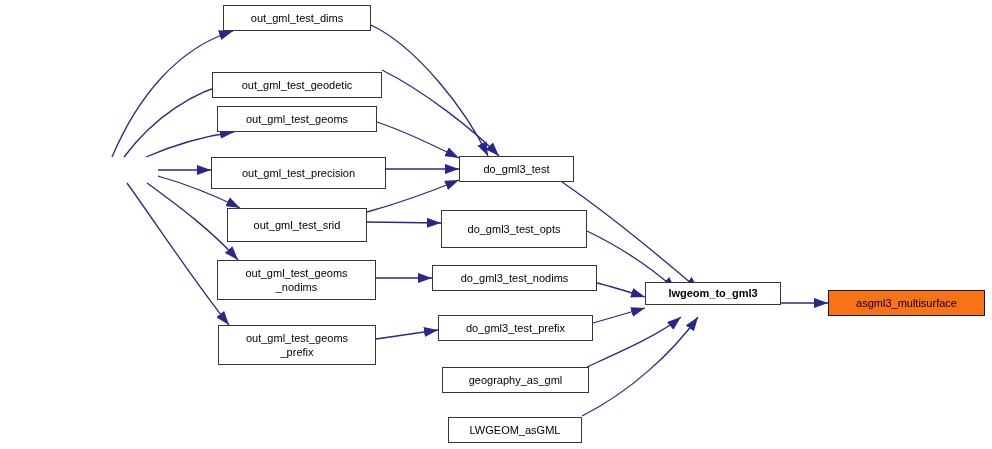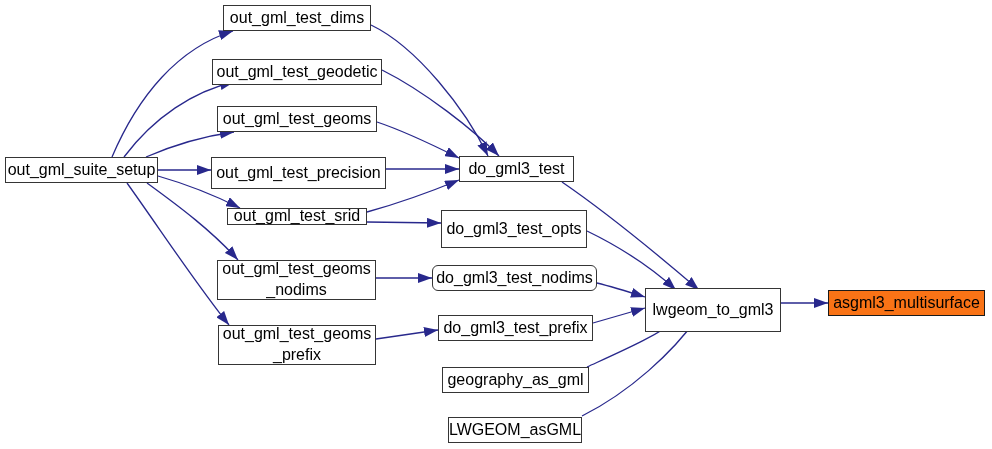--- a/index.html
+++ b/index.html
@@ -24,21 +24,21 @@
   }
   .node {
     position: absolute;
     box-sizing: border-box;
     background: #ffffff;
     border: 1px solid #353535;
     display: flex;
     align-items: center;
     justify-content: center;
     text-align: center;
-    font-size: 16px;
+    font-size: 11px;
     line-height: 1.3;
     color: #000000;
     white-space: pre-line;
     cursor: pointer;
   }
   .node.current {
     background: #f97316;
     border-color: #1a1a1a;
     cursor: default;
   }
@@ -73,32 +73,31 @@
       <path d="M 562,182 C 613,217 664,260 699,290" marker-end="url(#arrow)"></path>
       <path d="M 587,231 C 620,247 653,269 676,290" marker-end="url(#arrow)"></path>
       <path d="M 597,283 C 613,287 629,292 645,297" marker-end="url(#arrow)"></path>
       <path d="M 593,323 C 610,318 628,313 645,308" marker-end="url(#arrow)"></path>
       <path d="M 587,367 C 622,351 659,335 681,317" marker-end="url(#arrow)"></path>
       <path d="M 582,416 C 630,392 673,352 698,317" marker-end="url(#arrow)"></path>
       <path d="M 781,303 L 828,303" marker-end="url(#arrow)"></path>
     </g>
   </svg>
 
-  <div class="node" style="left:5px;   top:157px; width:153px; height:26px;"><span>out_gml_suite_setup</span></div>
   <div class="node" style="left:223px; top:5px;   width:148px; height:26px;"><span>out_gml_test_dims</span></div>
-  <div class="node" style="left:212px; top:59px;  width:170px; height:26px;"><span>out_gml_test_geodetic</span></div>
+  <div class="node" style="left:212px; top:72px;  width:170px; height:26px;"><span>out_gml_test_geodetic</span></div>
   <div class="node" style="left:217px; top:106px; width:160px; height:26px;"><span>out_gml_test_geoms</span></div>
   <div class="node" style="left:211px; top:157px; width:175px; height:32px;"><span>out_gml_test_precision</span></div>
-  <div class="node" style="left:227px; top:208px; width:140px; height:17px;"><span>out_gml_test_srid</span></div>
+  <div class="node" style="left:227px; top:208px; width:140px; height:34px;"><span>out_gml_test_srid</span></div>
   <div class="node" style="left:217px; top:260px; width:159px; height:40px;"><span>out_gml_test_geoms
 _nodims</span></div>
   <div class="node" style="left:218px; top:325px; width:158px; height:40px;"><span>out_gml_test_geoms
 _prefix</span></div>
   <div class="node" style="left:459px; top:156px; width:115px; height:26px;"><span>do_gml3_test</span></div>
   <div class="node" style="left:441px; top:210px; width:146px; height:38px;"><span>do_gml3_test_opts</span></div>
-  <div class="node" style="left:432px; top:265px; width:165px; height:26px;border-radius:6px;"><span>do_gml3_test_nodims</span></div>
+  <div class="node" style="left:432px; top:265px; width:165px; height:26px;"><span>do_gml3_test_nodims</span></div>
   <div class="node" style="left:438px; top:315px; width:155px; height:26px;"><span>do_gml3_test_prefix</span></div>
   <div class="node" style="left:448px; top:417px; width:134px; height:26px;"><span>LWGEOM_asGML</span></div>
   <div class="node" style="left:442px; top:367px; width:147px; height:26px;"><span>geography_as_gml</span></div>
-  <div class="node" style="left:645px; top:288px; width:136px; height:44px;"><span>lwgeom_to_gml3</span></div>
+  <div class="node" style="left:645px; top:282px; width:136px; height:23px;font-weight:bold;"><span>lwgeom_to_gml3</span></div>
   <div class="node current" style="left:828px; top:290px; width:157px; height:26px;"><span>asgml3_multisurface</span></div>
 
 </div>
 
 </body></html>

